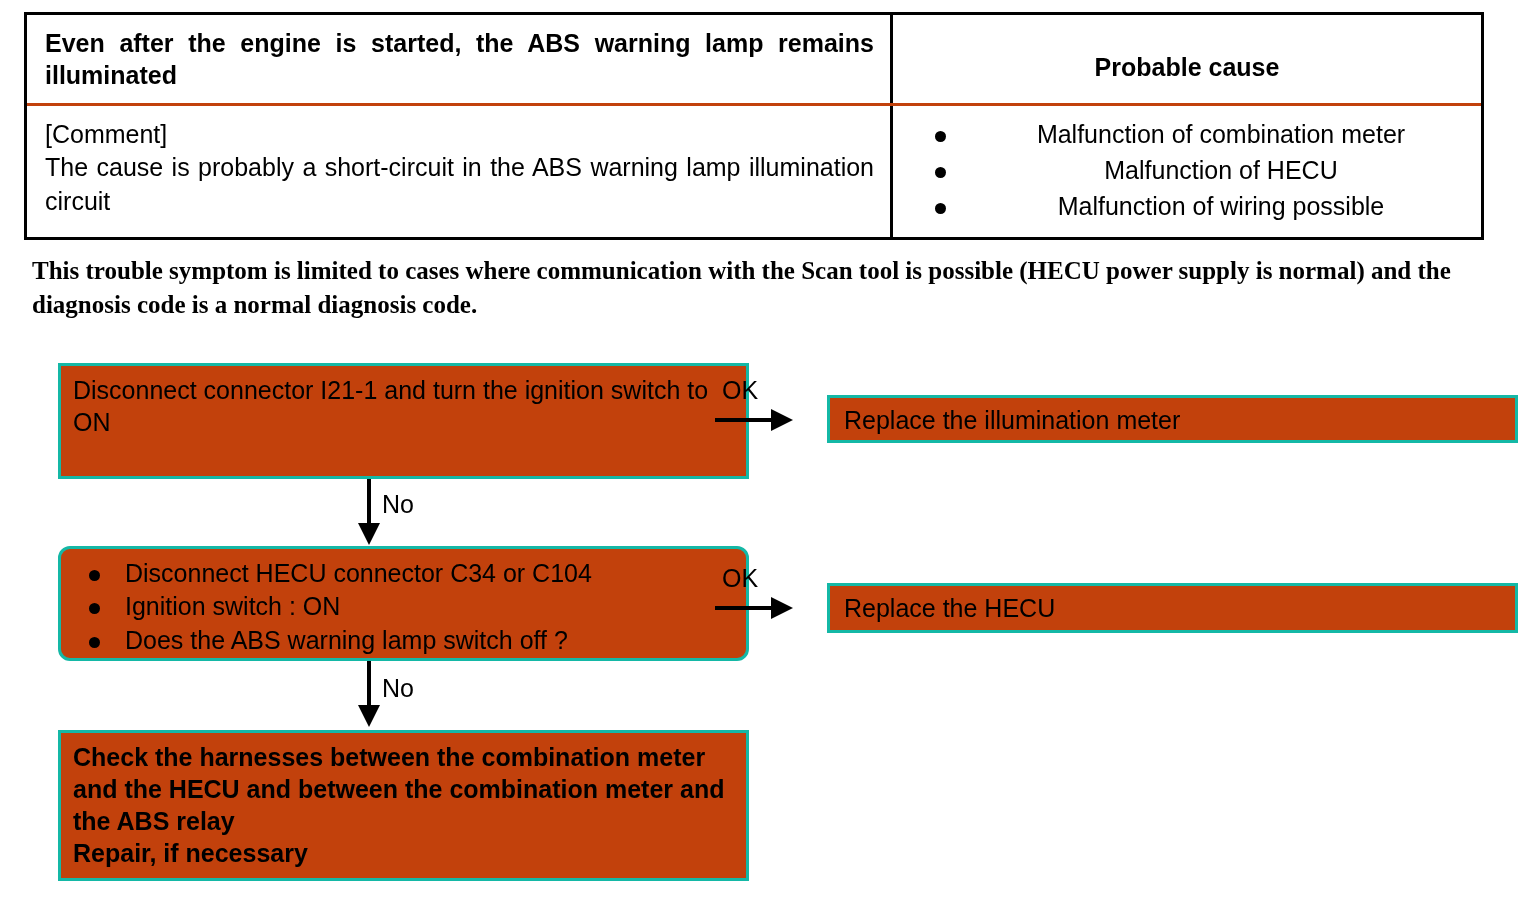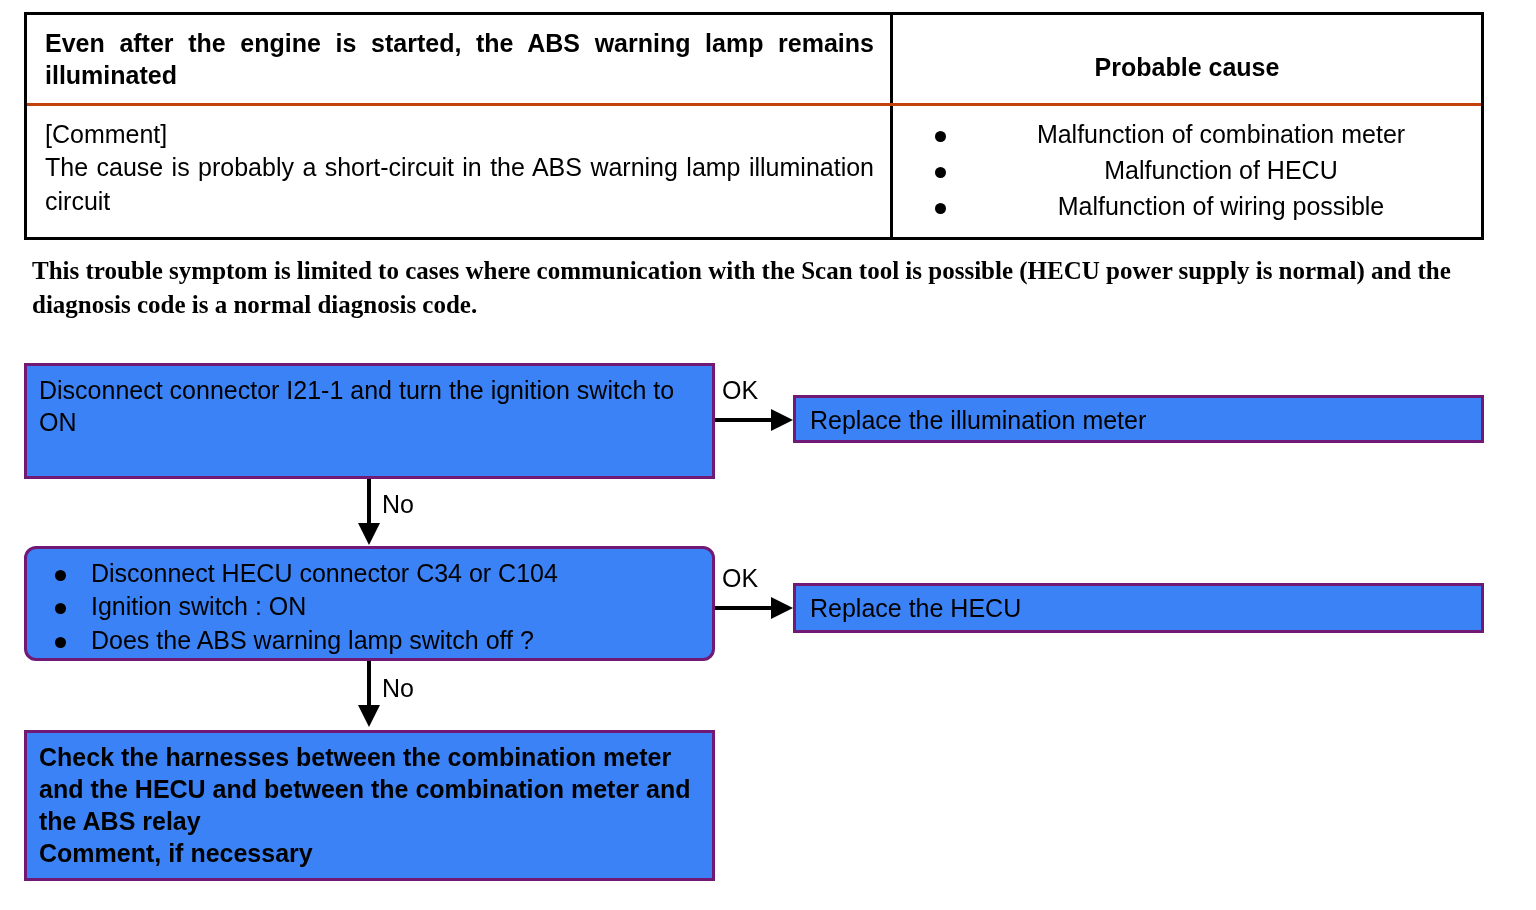--- a/index.html
+++ b/index.html
@@ -104,23 +104,24 @@
     font-weight: bold;
     font-size: 25px;
     line-height: 1.35;
     margin: 8px;
     font-family: Liberation Serif, serif;
   }
 
   
   .flow-box {
     position: absolute;
-    border: 3px solid #701a75;
-    box-sizing: border-box;
-    background: #3b82f6;
+    border: 3px solid #14b8a6;
+    box-sizing: border-box;
+    background: #c2410c;
+    margin-left: 34px;
   }
   .flow-box p {
     margin: 0;
     font-size: 25px;
     line-height: 1.28;
   }
   .flow-box .inner {
     padding: 8px 10px 8px 12px;
   }
   .step-list {
@@ -296,15 +297,15 @@
   </div>
 </div>
 
 <div class="v-line conn" id="no-line-2"></div>
 <div class="arrow-down conn" id="no-arrow-2"></div>
 <span class="conn-label" id="no-label-2">No</span>
 
 <div class="flow-box" id="box-action-3">
   <div class="inner">
     <p>Check the harnesses between the combination meter and the HECU and between the combination meter and the ABS relay</p>
-    <p>Comment, if necessary</p>
+    <p>Repair, if necessary</p>
   </div>
 </div>
 
 </body></html>

